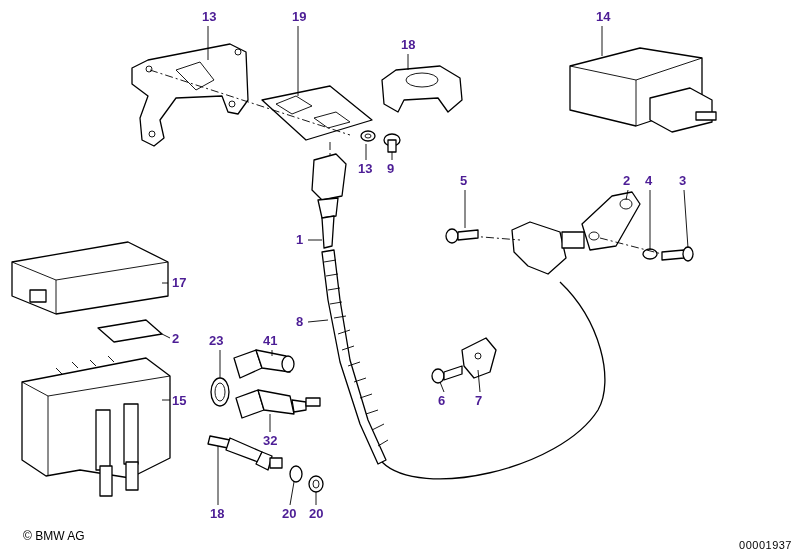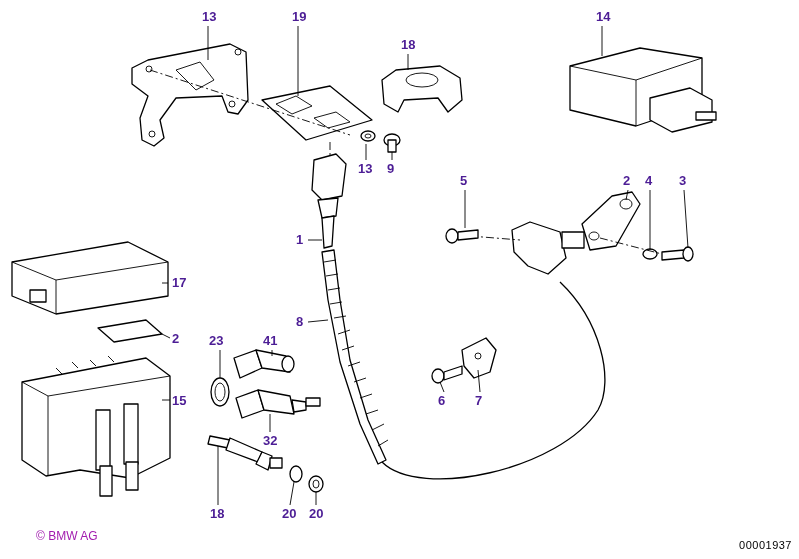--- a/index.html
+++ b/index.html
@@ -3,21 +3,21 @@
 <meta charset="utf-8">
 <style>
   html, body { margin:0; padding:0; background:#ffffff; }
   body { width:799px; height:559px; position:relative; overflow:hidden; font-family:"Liberation Sans", sans-serif; }
   #diagram { position:absolute; left:0; top:0; width:799px; height:559px; }
   .ln { stroke:#000; stroke-width:1.3; fill:none; }
   .part { stroke:#000; stroke-width:1.3; fill:#fff; stroke-linejoin:round; }
   .thin { stroke:#000; stroke-width:0.9; fill:none; }
   .dash { stroke:#000; stroke-width:0.9; fill:none; stroke-dasharray:8 3 2 3; }
   .lbl { position:absolute; font-size:13px; font-weight:bold; color:#4c1d95; line-height:14px; }
-  .copyright { position:absolute; left:36px; top:529px; font-size:12px; color:#a21caf; }
+  .copyright { position:absolute; left:23px; top:529px; font-size:12px; color:#000000; }
   .imgid { position:absolute; right:7px; top:539px; font-size:11px; color:#000; letter-spacing:0.5px; }
 </style>
 </head>
 <body>
 
 <svg id="diagram" viewBox="0 0 799 559" xmlns="http://www.w3.org/2000/svg">
 
   <g>
     <path class="part" d="M132 68 L148 60 L230 44 L246 52 L248 100 L238 114 L228 112 L222 96 L176 98 L160 120 L164 138 L154 146 L142 140 L140 118 L148 96 L132 84 Z"></path>
     <circle class="thin" cx="149" cy="69" r="3"></circle>

